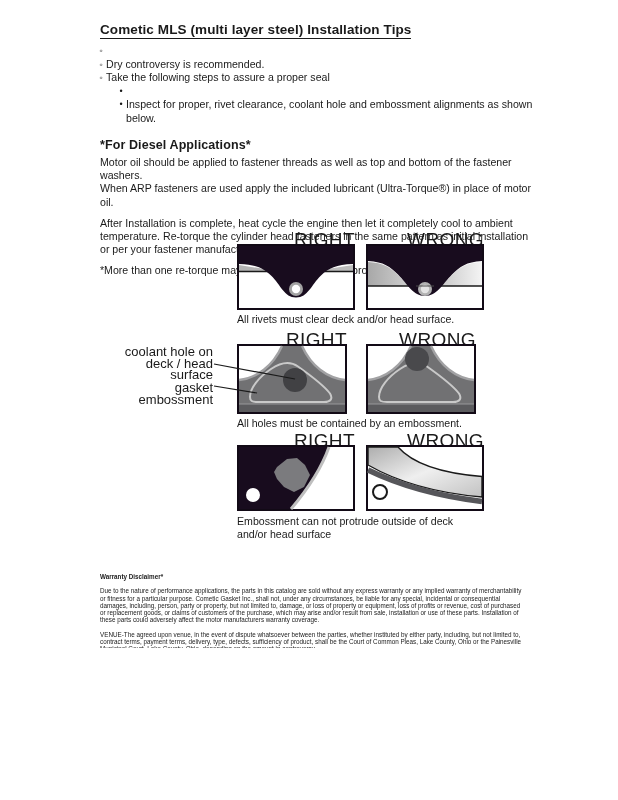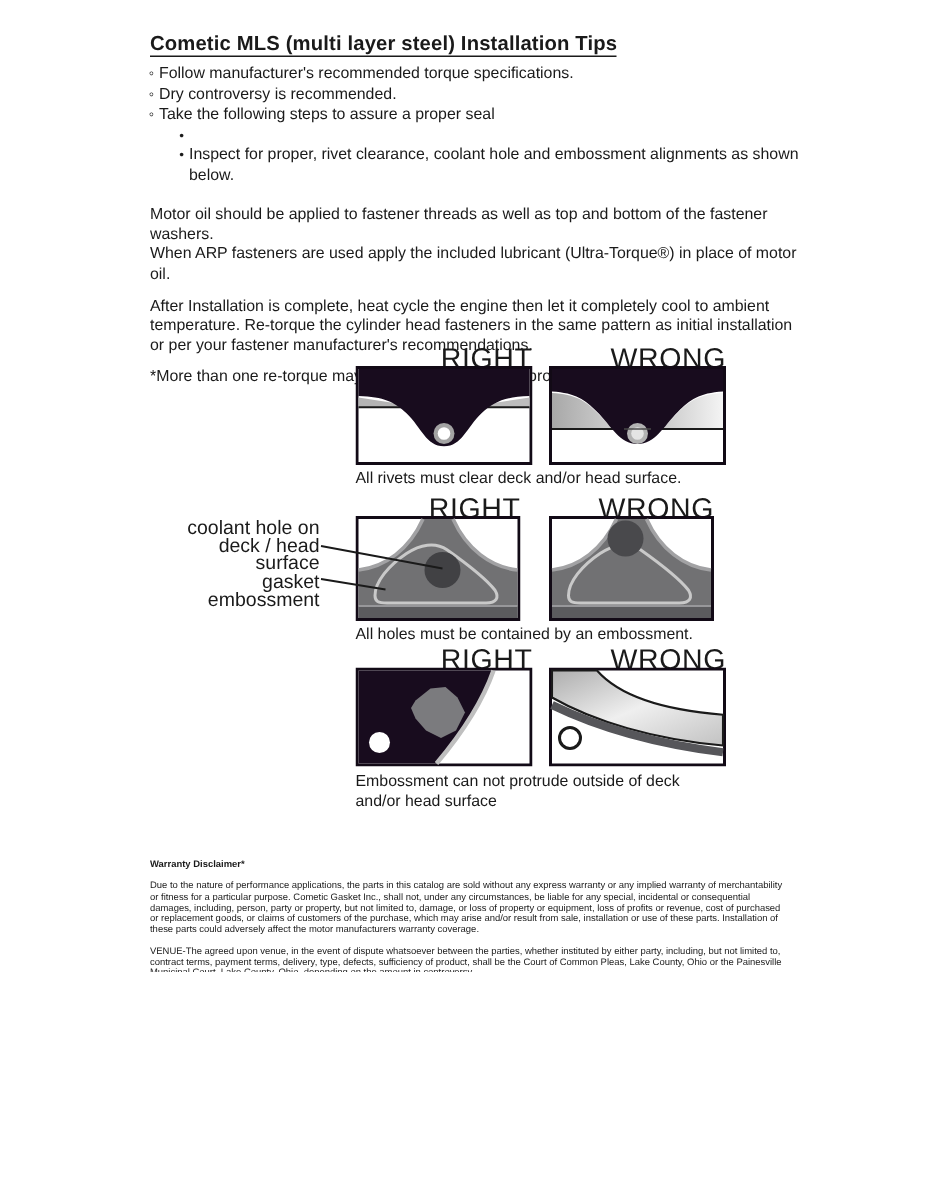--- a/index.html
+++ b/index.html
@@ -59,40 +59,40 @@
 <body>
 
 <div class="page">
 
   <div class="topblock">
     <div class="doc-title">Cometic MLS (multi layer steel) Installation Tips</div>
 
     <div class="bullets">
       <div class="b-row">
         <span class="b-marker">◦</span>
-        <span>Follow manufacturer's recommended torque specifications.</span>
       </div>
       <div class="b-row">
         <span class="b-marker">◦</span>
         <span>Dry controversy is recommended.</span>
       </div>
       <div class="b-row">
         <span class="b-marker">◦</span>
         <span>Take the following steps to assure a proper seal</span>
       </div>
       <div class="b-row sub">
         <span class="b-marker">•</span>
       </div>
       <div class="b-row sub">
         <span class="b-marker">•</span>
         <span>Inspect for proper, rivet clearance, coolant hole and embossment alignments as shown below.</span>
       </div>
     </div>
 
     <div class="diesel">
+      <div class="diesel-h">*For Diesel Applications*</div>
       <p class="preline">Motor oil should be applied to fastener threads as well as top and bottom of the fastener washers.
 When ARP fasteners are used apply the included lubricant (Ultra-Torque®) in place of motor oil.</p>
       <p class="preline">After Installation is complete, heat cycle the engine then let it completely cool to ambient
 temperature. Re-torque the cylinder head fasteners in the same pattern as initial installation
 or per your fastener manufacturer's recommendations.</p>
       <p>*More than one re-torque may be required to achieve proper fastener stretch*</p>
     </div>
   </div>
 
   <div class="figure fig1">

